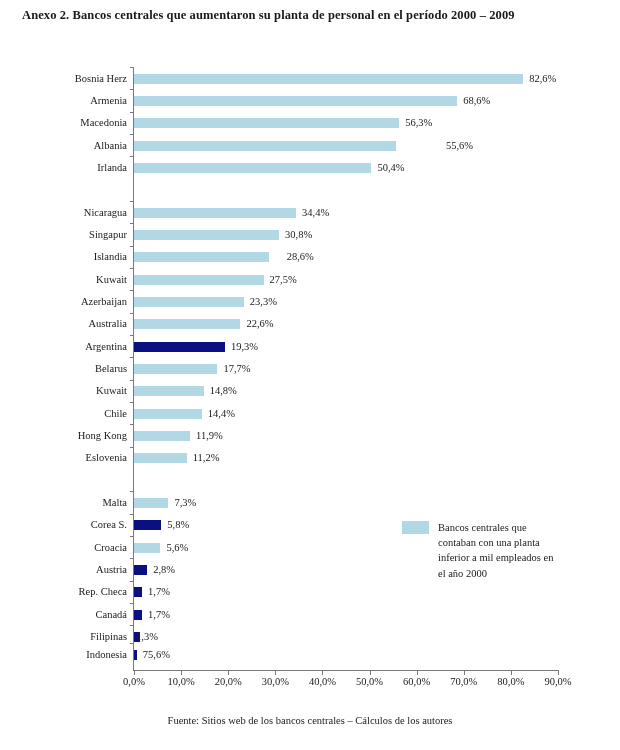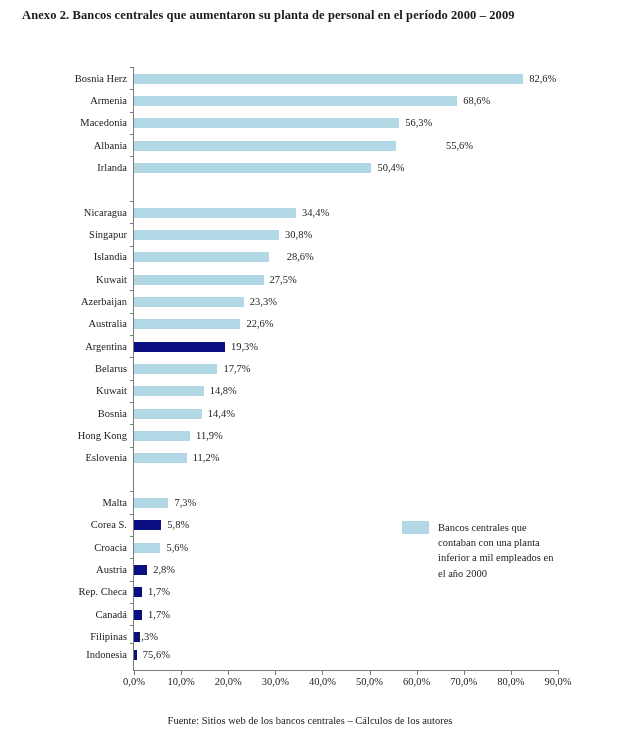--- a/index.html
+++ b/index.html
@@ -234,21 +234,21 @@
       <div class="bar-value" style="left: 89.3867px;">17,7%</div>
     </div>
     <div class="row" style="top: 312.667px;">
       <div class="tick-y"></div>
       <div class="cat-label">Kuwait</div>
       <div class="bar light" style="width: 69.7244px;"></div>
       <div class="bar-value" style="left: 75.7244px;">14,8%</div>
     </div>
     <div class="row" style="top: 335px;">
       <div class="tick-y"></div>
-      <div class="cat-label">Bosnia</div>
+      <div class="cat-label">Chile</div>
       <div class="bar light" style="width: 67.84px;"></div>
       <div class="bar-value" style="left: 73.84px;">14,4%</div>
     </div>
     <div class="row" style="top: 357.333px;">
       <div class="tick-y"></div>
       <div class="cat-label">Hong Kong</div>
       <div class="bar light" style="width: 56.0622px;"></div>
       <div class="bar-value" style="left: 62.0622px;">11,9%</div>
     </div>
     <div class="row" style="top: 379.667px;">

